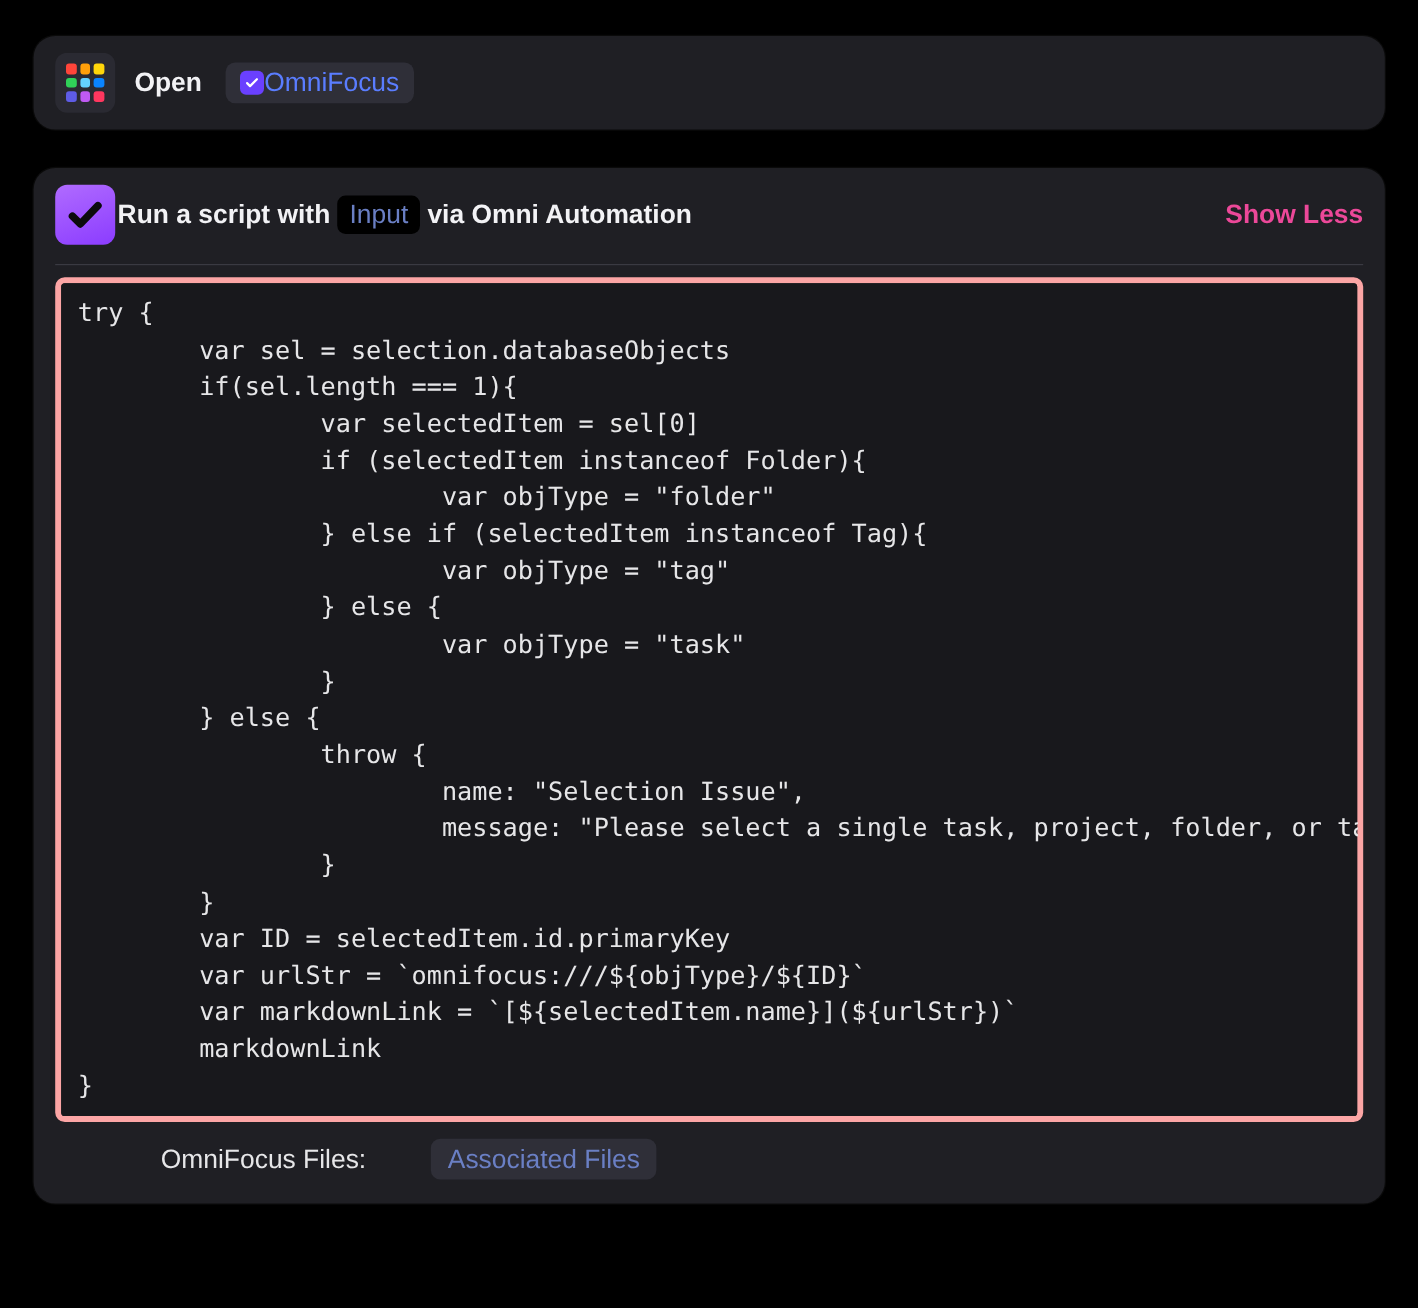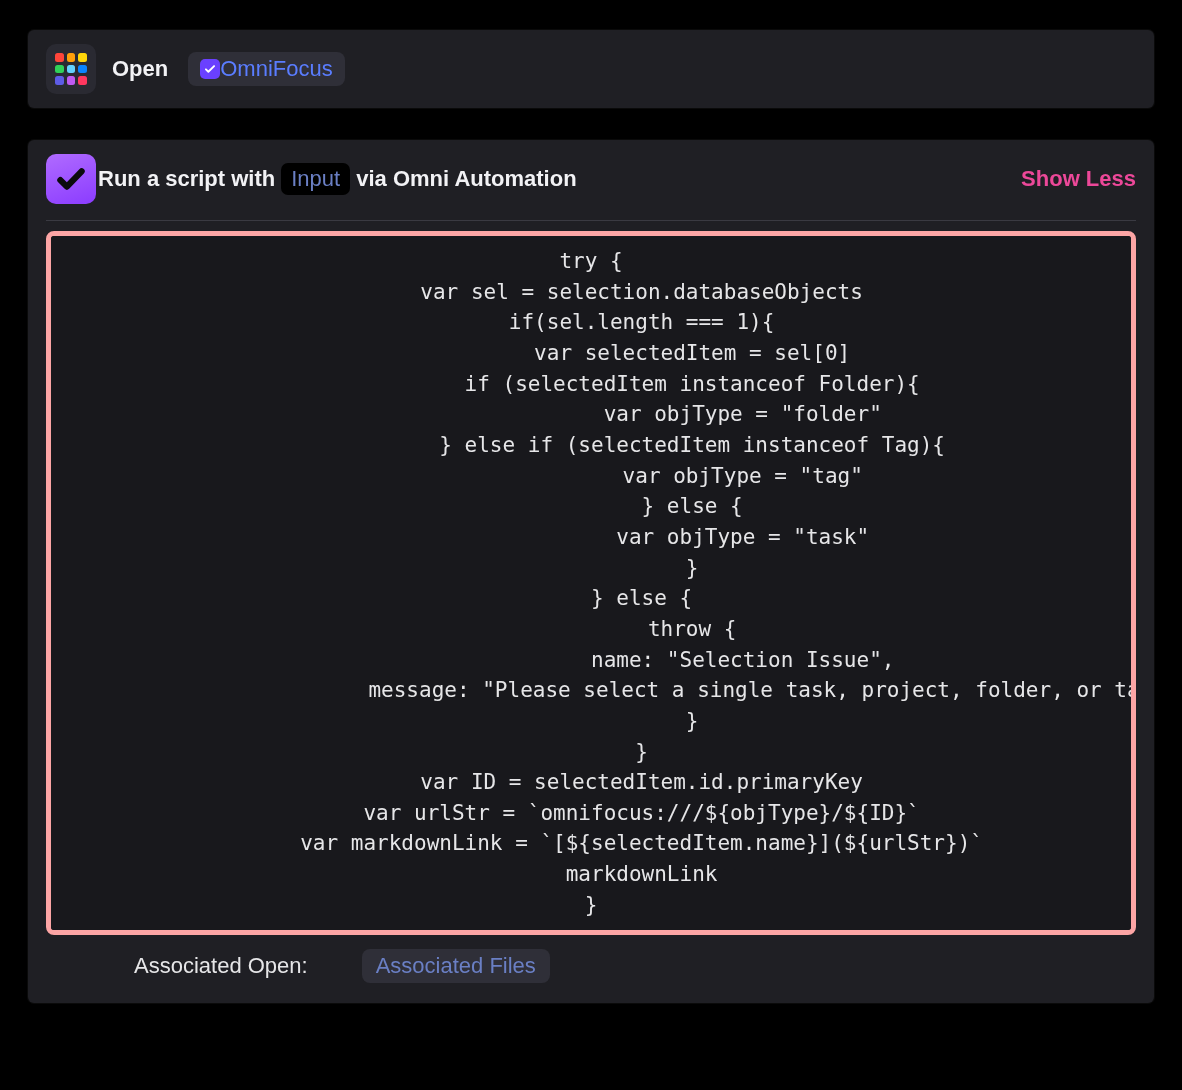--- a/index.html
+++ b/index.html
@@ -7,25 +7,24 @@
     background: #000;
     font-family: -apple-system, BlinkMacSystemFont, "SF Pro Text", "Helvetica Neue", sans-serif;
     padding: 30px 28px;
     width: 1182px;
     height: 1090px;
     color: #e6e6e8;
     font-size: 22px;
   }
   .card {
     background: #1f1f24;
-    border-radius: 6px;
+    border-radius: 18px;
     padding: 14px 18px;
     margin-bottom: 32px;
     box-shadow: 0 0 0 1px rgba(255,255,255,0.04), 0 8px 20px rgba(0,0,0,0.5);
-    text-align: center;
   }
   .card-header {
     display: flex;
     align-items: center;
     gap: 16px;
   }
   .app-icon {
     width: 50px;
     height: 50px;
     border-radius: 10px;
@@ -194,16 +193,16 @@
                         name: "Selection Issue",
                         message: "Please select a single task, project, folder, or tag."
                 }
         }
         var ID = selectedItem.id.primaryKey
         var urlStr = `omnifocus:///${objType}/${ID}`
         var markdownLink = `[${selectedItem.name}](${urlStr})`
         markdownLink
 }</div>
   <div class="assoc-row">
-    <span class="assoc-label">Associated Open:</span>
+    <span class="assoc-label">OmniFocus Files:</span>
     <span class="assoc-token">Associated Files</span>
   </div>
 </div>
 
 </body></html>

